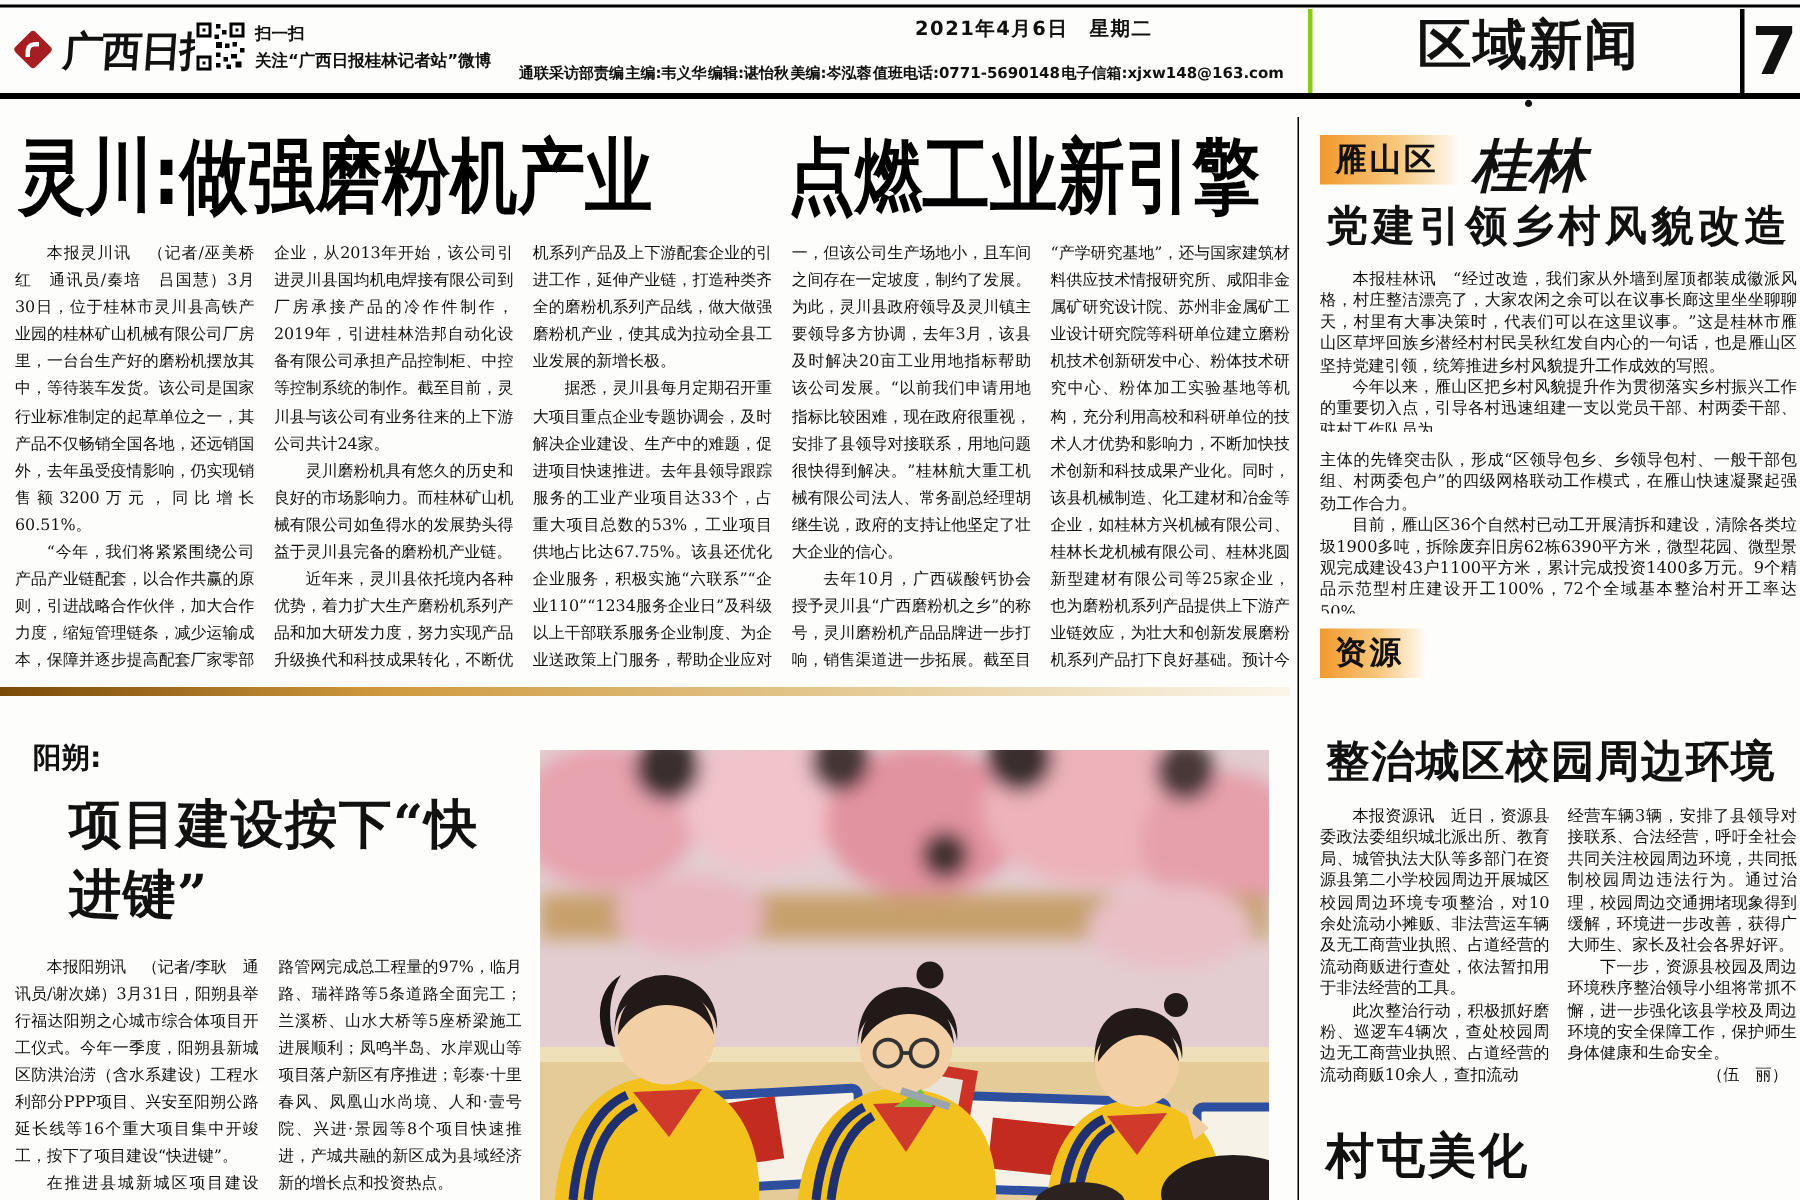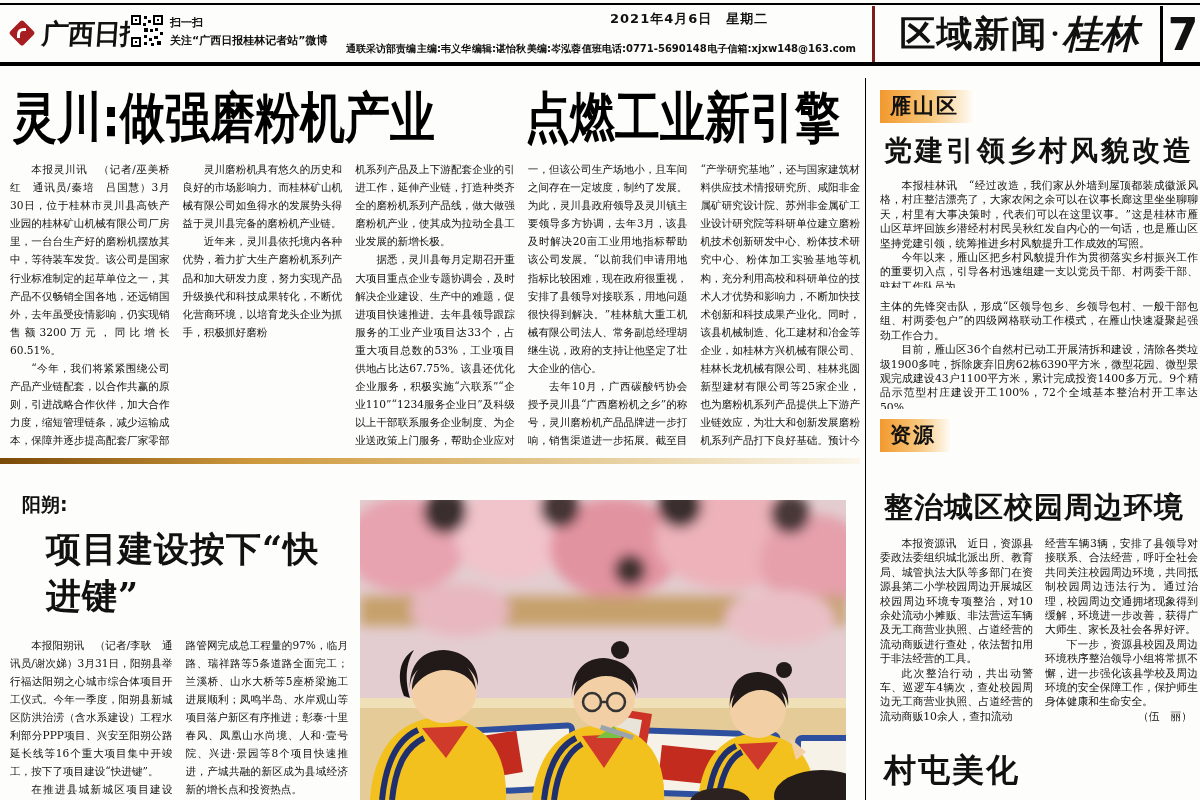--- a/index.html
+++ b/index.html
@@ -15,21 +15,21 @@
   .qr{position:absolute;left:130px;top:14px;width:34px;height:34px;}
   .scan{position:absolute;left:170px;top:15px;font-family:"DejaVu Sans",sans-serif;}
   .scan .l1{font-size:11px;font-weight:bold;}
   .scan .l2{font-size:11px;font-weight:bold;margin-top:3px;}
   .credits{position:absolute;left:346px;top:42px;width:510px;display:flex;
            justify-content:space-between;font-size:10px;font-weight:bold;white-space:nowrap;
            font-family:"DejaVu Sans",sans-serif;}
   .date{position:absolute;left:610px;top:10px;width:246px;font-size:13px;
         font-weight:bold;letter-spacing:1px;font-family:"DejaVu Sans",sans-serif;}
   .section-box{position:absolute;left:872px;top:6px;width:288px;height:56px;
-               border-left:3px solid #7f1d1d;display:flex;align-items:center;justify-content:center;}
+               border-left:3px solid #84cc16;display:flex;align-items:center;flex-direction:column;}
   .section-title{font-family:"DejaVu Sans",sans-serif;font-weight:900;font-size:36px;letter-spacing:1px;}
   .section-dot{font-size:26px;font-weight:900;margin:0 3px;}
   .section-region{font-family:Liberation Serif, serif;font-style:italic;font-weight:bold;font-size:38px;}
   .page-num{position:absolute;left:1160px;top:6px;width:40px;height:56px;border-left:3px solid #000;
             display:flex;align-items:center;justify-content:center;
             font-family:"DejaVu Sans",sans-serif;font-weight:900;font-size:44px;}
   
   .lead-headline{position:absolute;left:12px;top:82px;width:852px;margin:0;
                  font-family:"DejaVu Sans",sans-serif;font-weight:900;font-size:50px;
                  white-space:nowrap;transform:scale(0.90,1.08);transform-origin:left top;
@@ -132,20 +132,21 @@
   <div class="page-num">7</div>
   <div class="rule header-rule"></div>
 
   <h1 class="lead-headline">灵川:做强磨粉机产业　　点燃工业新引擎</h1>
   <div class="cols lead-body">
     <div class="col">
       <p class="ind">本报灵川讯　（记者/巫美桥红　通讯员/秦培　吕国慧）3月30日，位于桂林市灵川县高铁产业园的桂林矿山机械有限公司厂房里，一台台生产好的磨粉机摆放其中，等待装车发货。该公司是国家行业标准制定的起草单位之一，其产品不仅畅销全国各地，还远销国外，去年虽受疫情影响，仍实现销售额3200万元，同比增长60.51%。</p>
       <p class="ind">“今年，我们将紧紧围绕公司产品产业链配套，以合作共赢的原则，引进战略合作伙伴，加大合作力度，缩短管理链条，减少运输成本，保障并逐步提高配套厂家零部件的整体质量水平。”桂林矿山机械有限公司总经理周保弟说。作为生产磨粉机的龙头</p>
     </div>
     <div class="col">
+      <p>企业，从2013年开始，该公司引进灵川县国均机电焊接有限公司到厂房承接产品的冷作件制作，2019年，引进桂林浩邦自动化设备有限公司承担产品控制柜、中控等控制系统的制作。截至目前，灵川县与该公司有业务往来的上下游公司共计24家。</p>
       <p class="ind">灵川磨粉机具有悠久的历史和良好的市场影响力。而桂林矿山机械有限公司如鱼得水的发展势头得益于灵川县完备的磨粉机产业链。</p>
       <p class="ind">近年来，灵川县依托境内各种优势，着力扩大生产磨粉机系列产品和加大研发力度，努力实现产品升级换代和科技成果转化，不断优化营商环境，以培育龙头企业为抓手，积极抓好磨粉</p>
     </div>
     <div class="col">
       <p>机系列产品及上下游配套企业的引进工作，延伸产业链，打造种类齐全的磨粉机系列产品线，做大做强磨粉机产业，使其成为拉动全县工业发展的新增长极。</p>
       <p class="ind">据悉，灵川县每月定期召开重大项目重点企业专题协调会，及时解决企业建设、生产中的难题，促进项目快速推进。去年县领导跟踪服务的工业产业项目达33个，占重大项目总数的53%，工业项目供地占比达67.75%。该县还优化企业服务，积极实施“六联系”“企业110”“1234服务企业日”及科级以上干部联系服务企业制度、为企业送政策上门服务，帮助企业应对各种困难。</p>
 
     </div>
     <div class="col">
       <p>一，但该公司生产场地小，且车间之间存在一定坡度，制约了发展。为此，灵川县政府领导及灵川镇主要领导多方协调，去年3月，该县及时解决20亩工业用地指标帮助该公司发展。“以前我们申请用地指标比较困难，现在政府很重视，安排了县领导对接联系，用地问题很快得到解决。”桂林航大重工机械有限公司法人、常务副总经理胡继生说，政府的支持让他坚定了壮大企业的信心。</p>
@@ -275,21 +276,21 @@
         <p class="ind">目前，雁山区36个自然村已动工开展清拆和建设，清除各类垃圾1900多吨，拆除废弃旧房62栋6390平方米，微型花园、微型景观完成建设43户1100平方米，累计完成投资1400多万元。9个精品示范型村庄建设开工100%，72个全域基本整治村开工率达50%。</p>
         <p class="byline">（李　平）</p>
       </div>
     </div>
 
     <div class="label">资源</div>
     <h2 class="sb-headline b">整治城区校园周边环境</h2>
     <div class="cols sb-body b">
       <div class="col">
         <p class="ind">本报资源讯　近日，资源县委政法委组织城北派出所、教育局、城管执法大队等多部门在资源县第二小学校园周边开展城区校园周边环境专项整治，对10余处流动小摊贩、非法营运车辆及无工商营业执照、占道经营的流动商贩进行查处，依法暂扣用于非法经营的工具。</p>
-        <p class="ind">此次整治行动，共出动警车、巡逻车4辆次，查处校园周边无工商营业执照、占道经营的流动商贩10余人，查扣流动</p>
+        <p class="ind">此次整治行动，积极抓好磨粉、巡逻车4辆次，查处校园周边无工商营业执照、占道经营的流动商贩10余人，查扣流动</p>
       </div>
       <div class="col">
         <p>经营车辆3辆，安排了县领导对接联系、合法经营，呼吁全社会共同关注校园周边环境，共同抵制校园周边违法行为。通过治理，校园周边交通拥堵现象得到缓解，环境进一步改善，获得广大师生、家长及社会各界好评。</p>
         <p class="ind">下一步，资源县校园及周边环境秩序整治领导小组将常抓不懈，进一步强化该县学校及周边环境的安全保障工作，保护师生身体健康和生命安全。</p>
         <p class="byline">（伍　丽）</p>
       </div>
     </div>
 
     <div class="ct-headline">
       <span>村屯美化</span>

